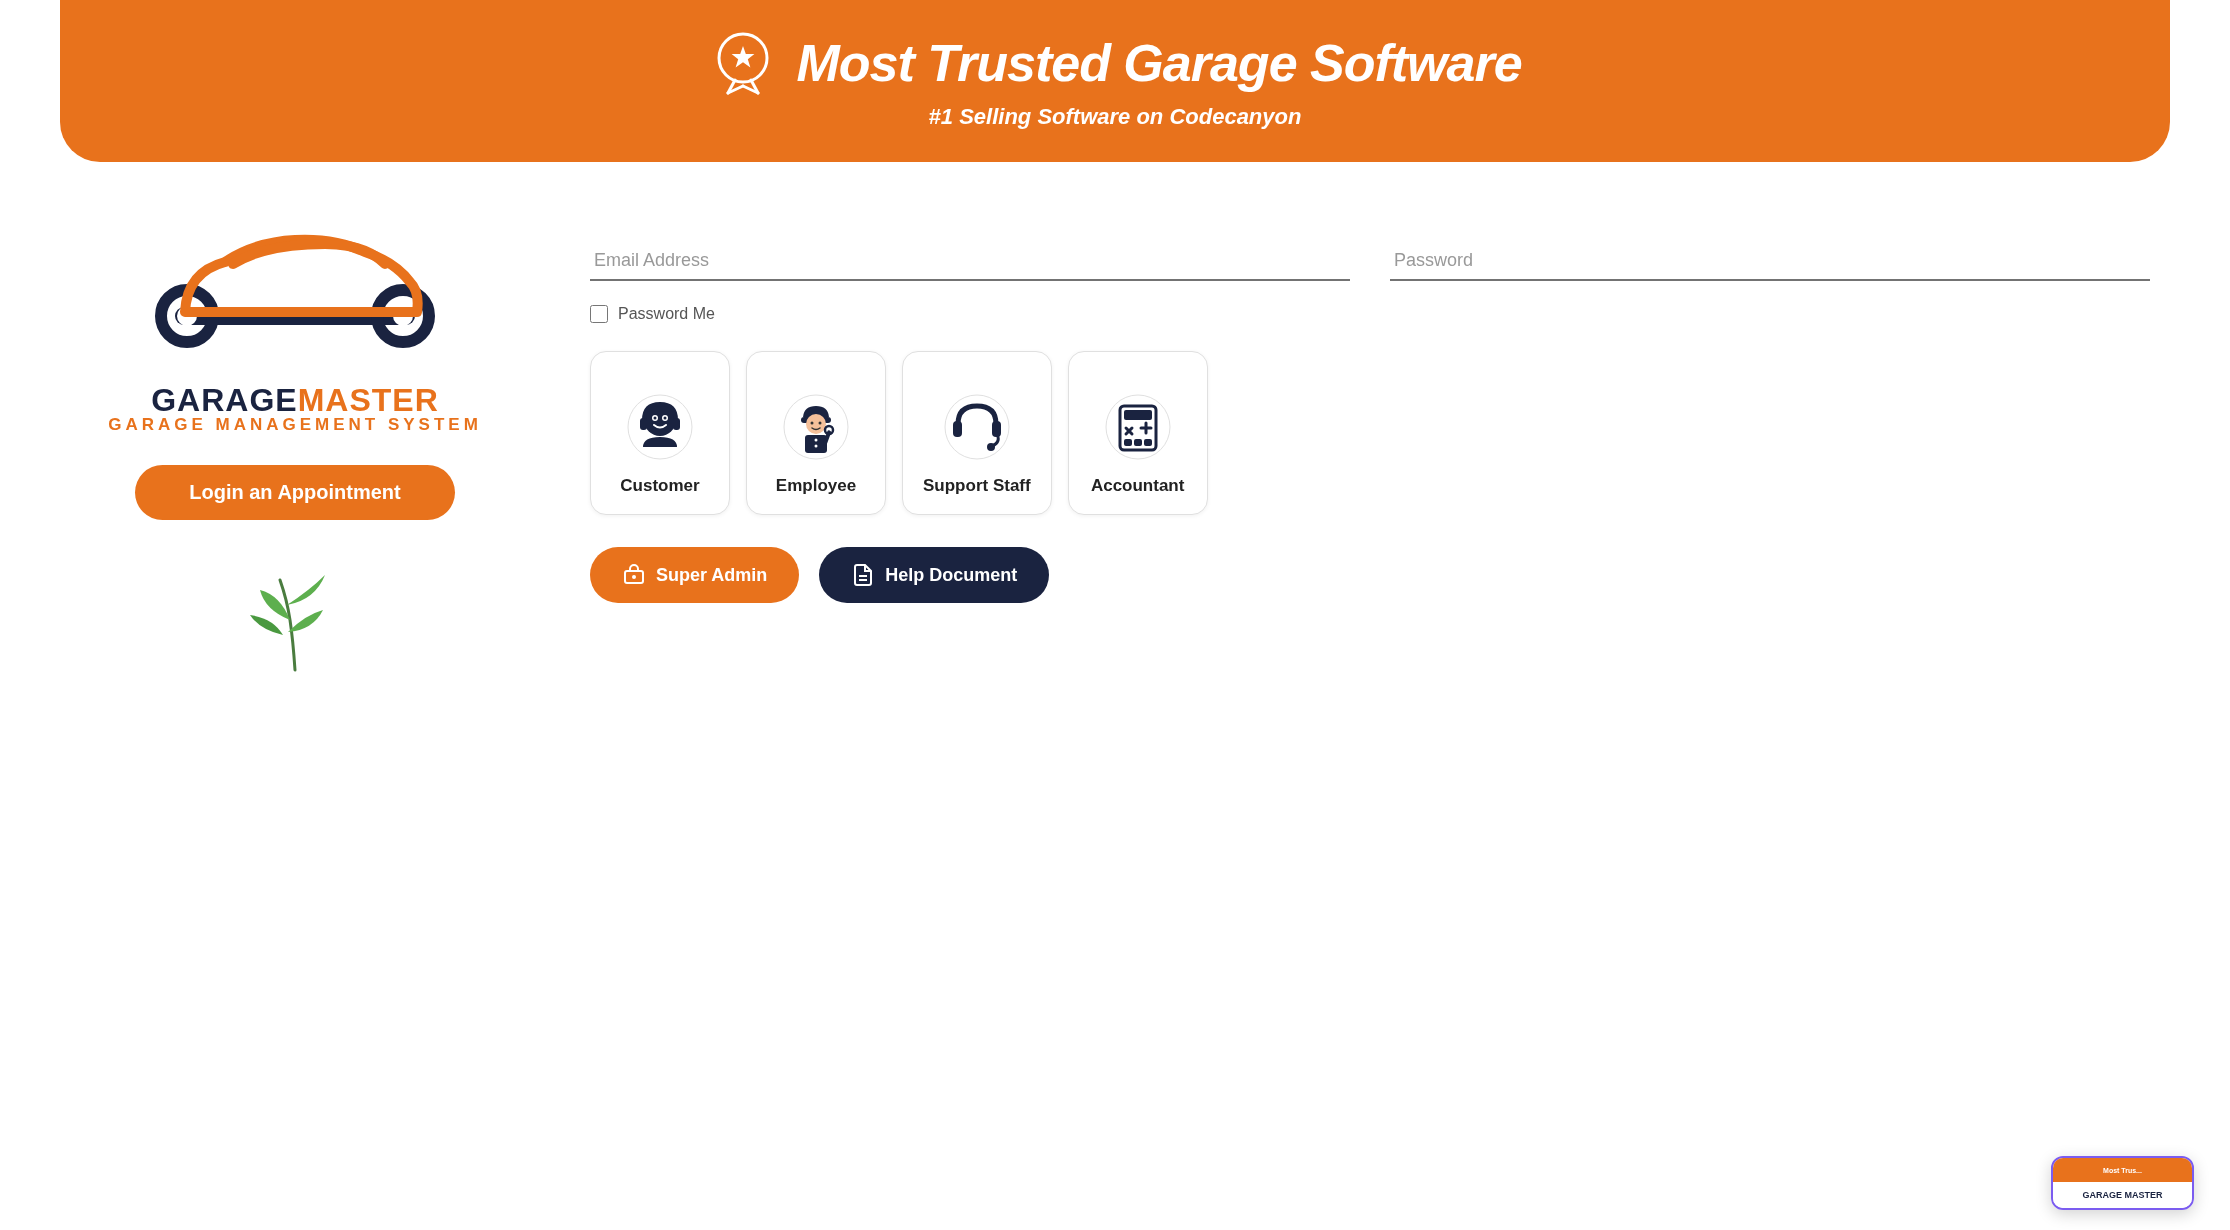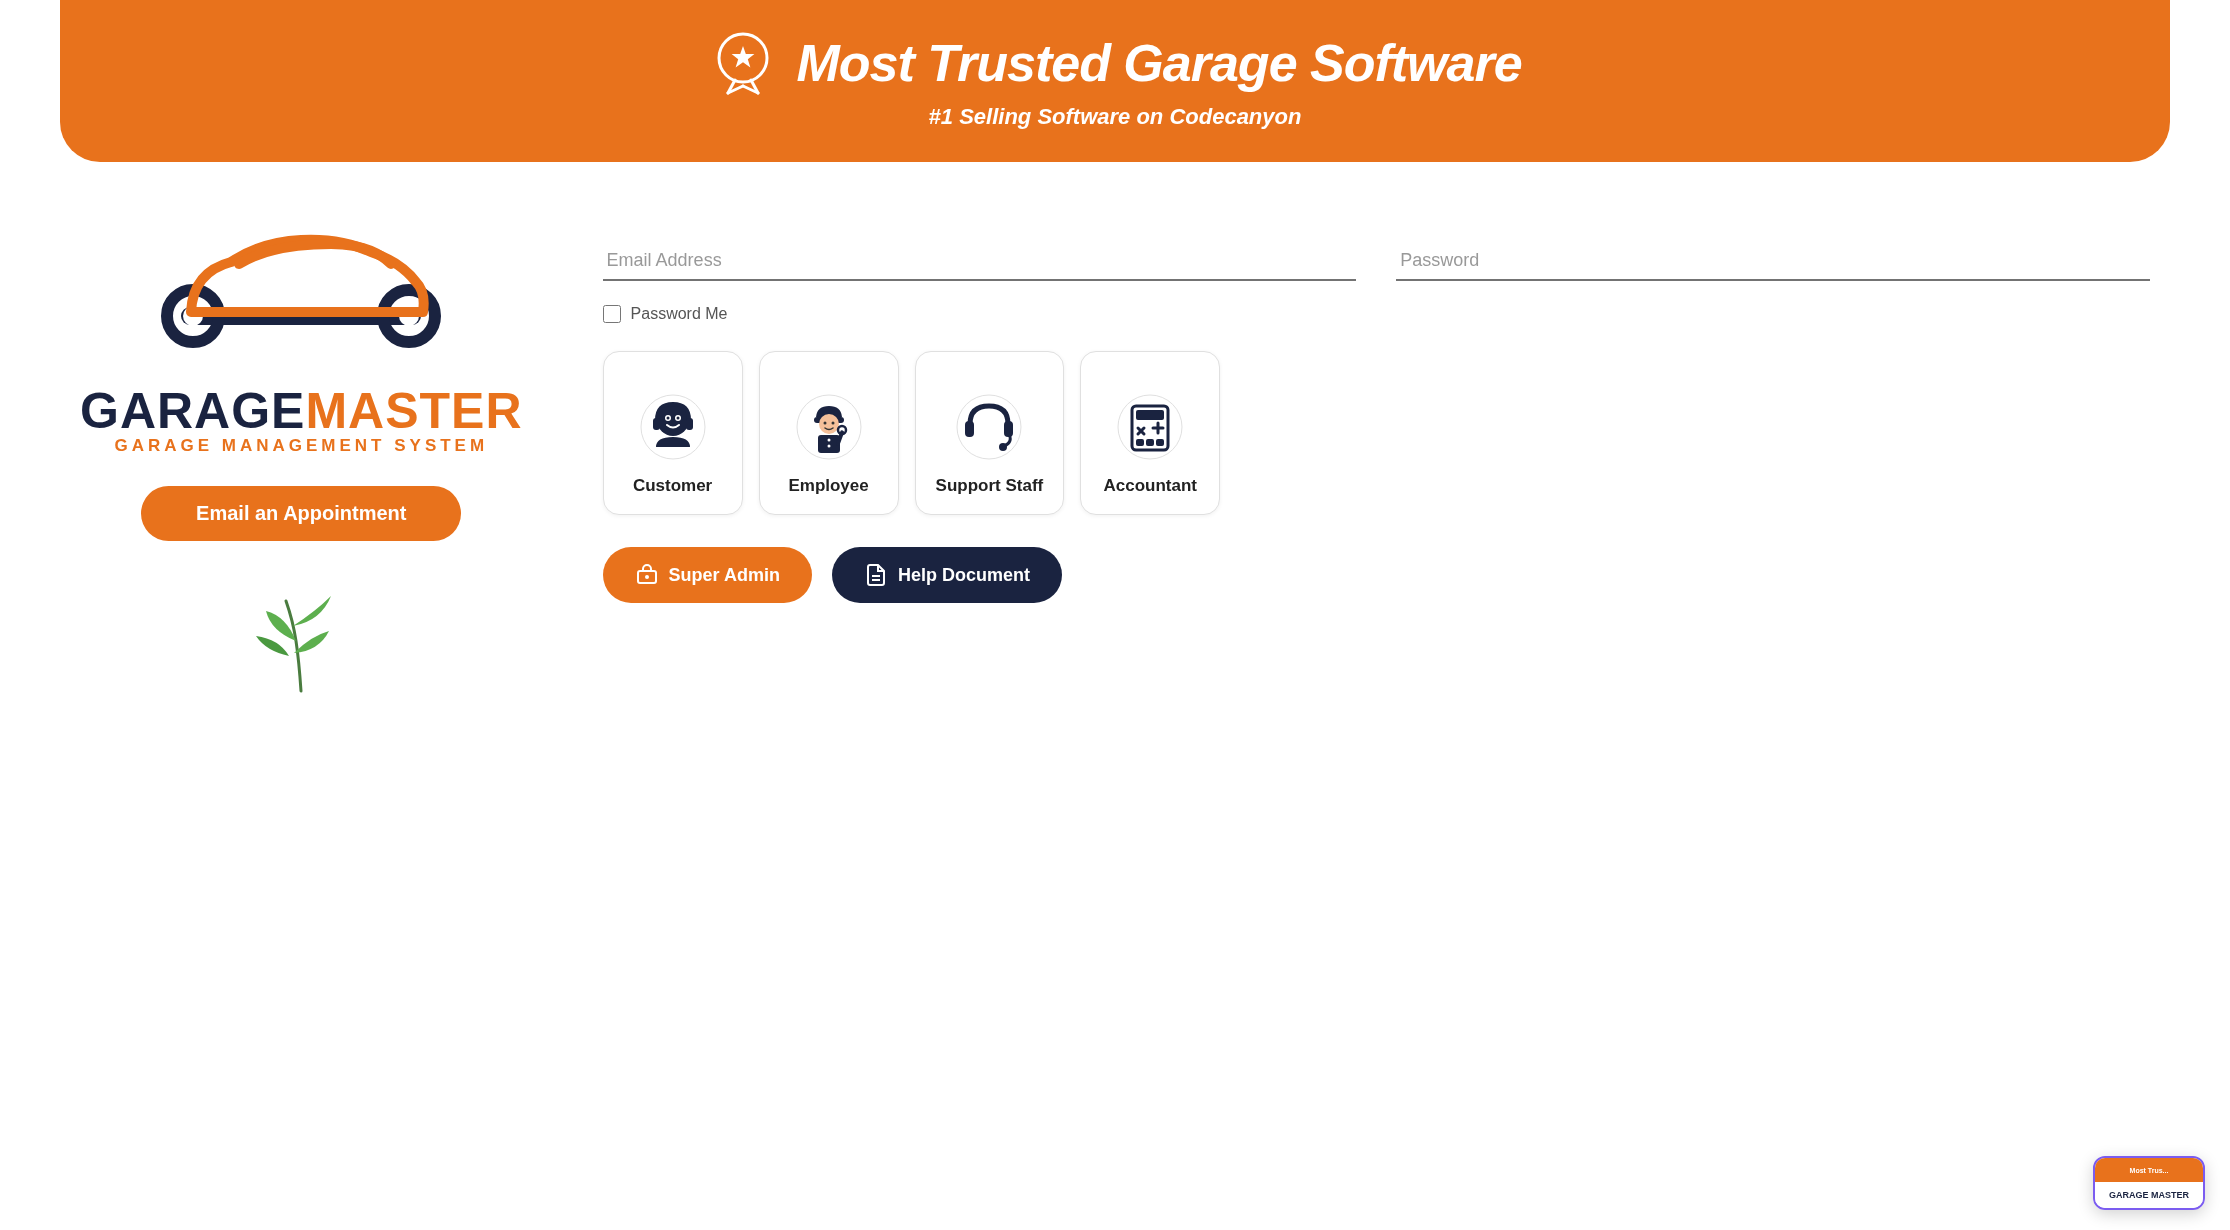--- a/index.html
+++ b/index.html
@@ -74,21 +74,21 @@
     }
     .car-logo-svg {
       width: 340px;
       height: 160px;
     }
     .brand-name {
       display: flex;
       flex-direction: row;
       align-items: baseline;
       gap: 0;
-      font-size: 50px;
+      font-size: 32px;
       font-weight: 900;
       letter-spacing: 1px;
     }
     .brand-garage {
       color: #1a2340;
     }
     .brand-master {
       color: #E8721C;
     }
     .brand-sub {
@@ -257,22 +257,22 @@
       cursor: pointer;
       display: flex;
       align-items: center;
       gap: 10px;
     }
 
     
     .corner-preview {
       position: fixed;
       bottom: 20px;
-      right: 25px;
-      width: 112px;
+      right: 36px;
+      width: 143px;
       border-radius: 12px;
       overflow: hidden;
       box-shadow: 0 4px 16px rgba(0,0,0,0.18);
       border: 2px solid #7b5cf0;
     }
     .corner-preview-inner {
       background: #fff;
       padding: 8px;
       display: flex;
       flex-direction: column;
@@ -341,21 +341,21 @@
       </svg>
       <div style="display:flex;flex-direction:column;align-items:center;">
         <div class="brand-name">
           <span class="brand-garage">GARAGE </span>
             <span class="brand-master">MASTER</span>
         </div>
         <div class="brand-sub">GARAGE MANAGEMENT SYSTEM</div>
       </div>
     </div>
 
-    <button class="book-appointment-btn">Email an Appointment</button>
+    <button class="book-appointment-btn">Login an Appointment</button>
 
     <div class="plant-area">
       <svg width="120" height="120" viewBox="0 0 120 120" fill="none" xmlns="http://www.w3.org/2000/svg">
 
         <path d="M60 110 Q58 80 55 60 Q52 40 45 20" stroke="#4a7c3f" stroke-width="3" fill="none" stroke-linecap="round"></path>
 
         <path d="M55 60 Q30 50 25 30 Q45 35 55 60" fill="#5daf4e"></path>
         <path d="M52 45 Q75 30 90 15 Q80 40 52 45" fill="#5daf4e"></path>
         <path d="M48 75 Q25 70 15 55 Q38 58 48 75" fill="#4a9940"></path>
         <path d="M53 72 Q70 55 88 50 Q78 70 53 72" fill="#5daf4e"></path>

